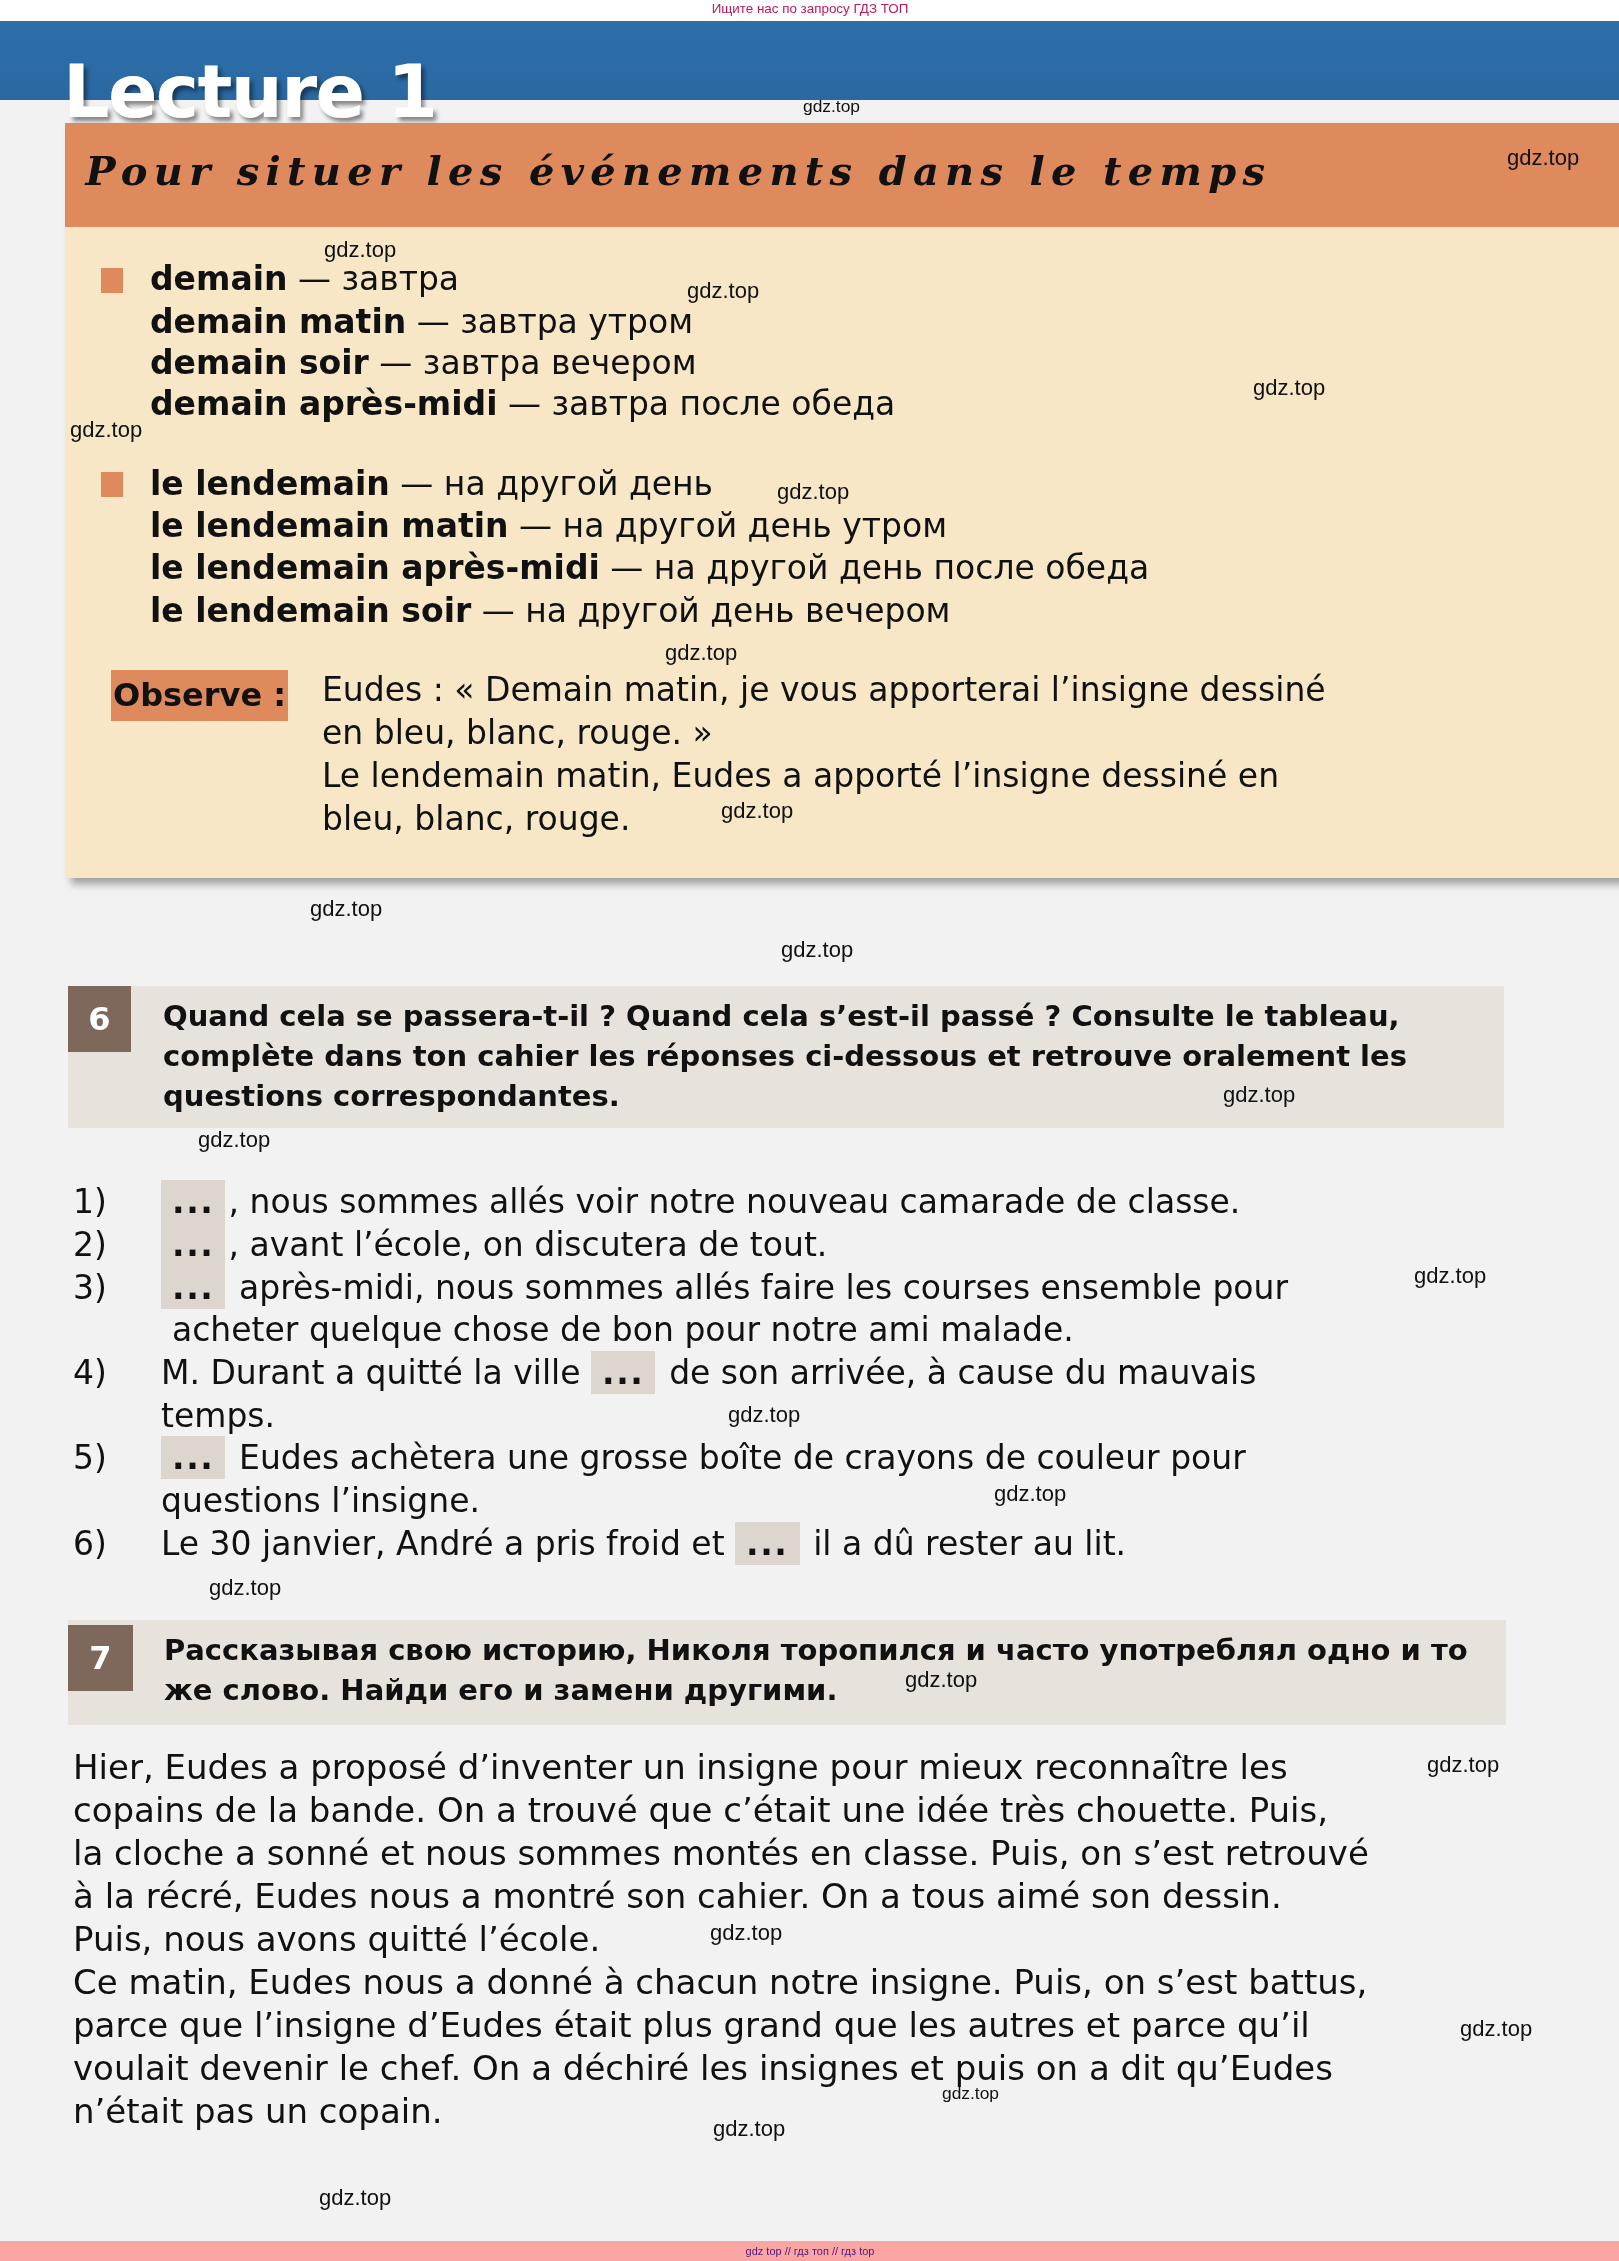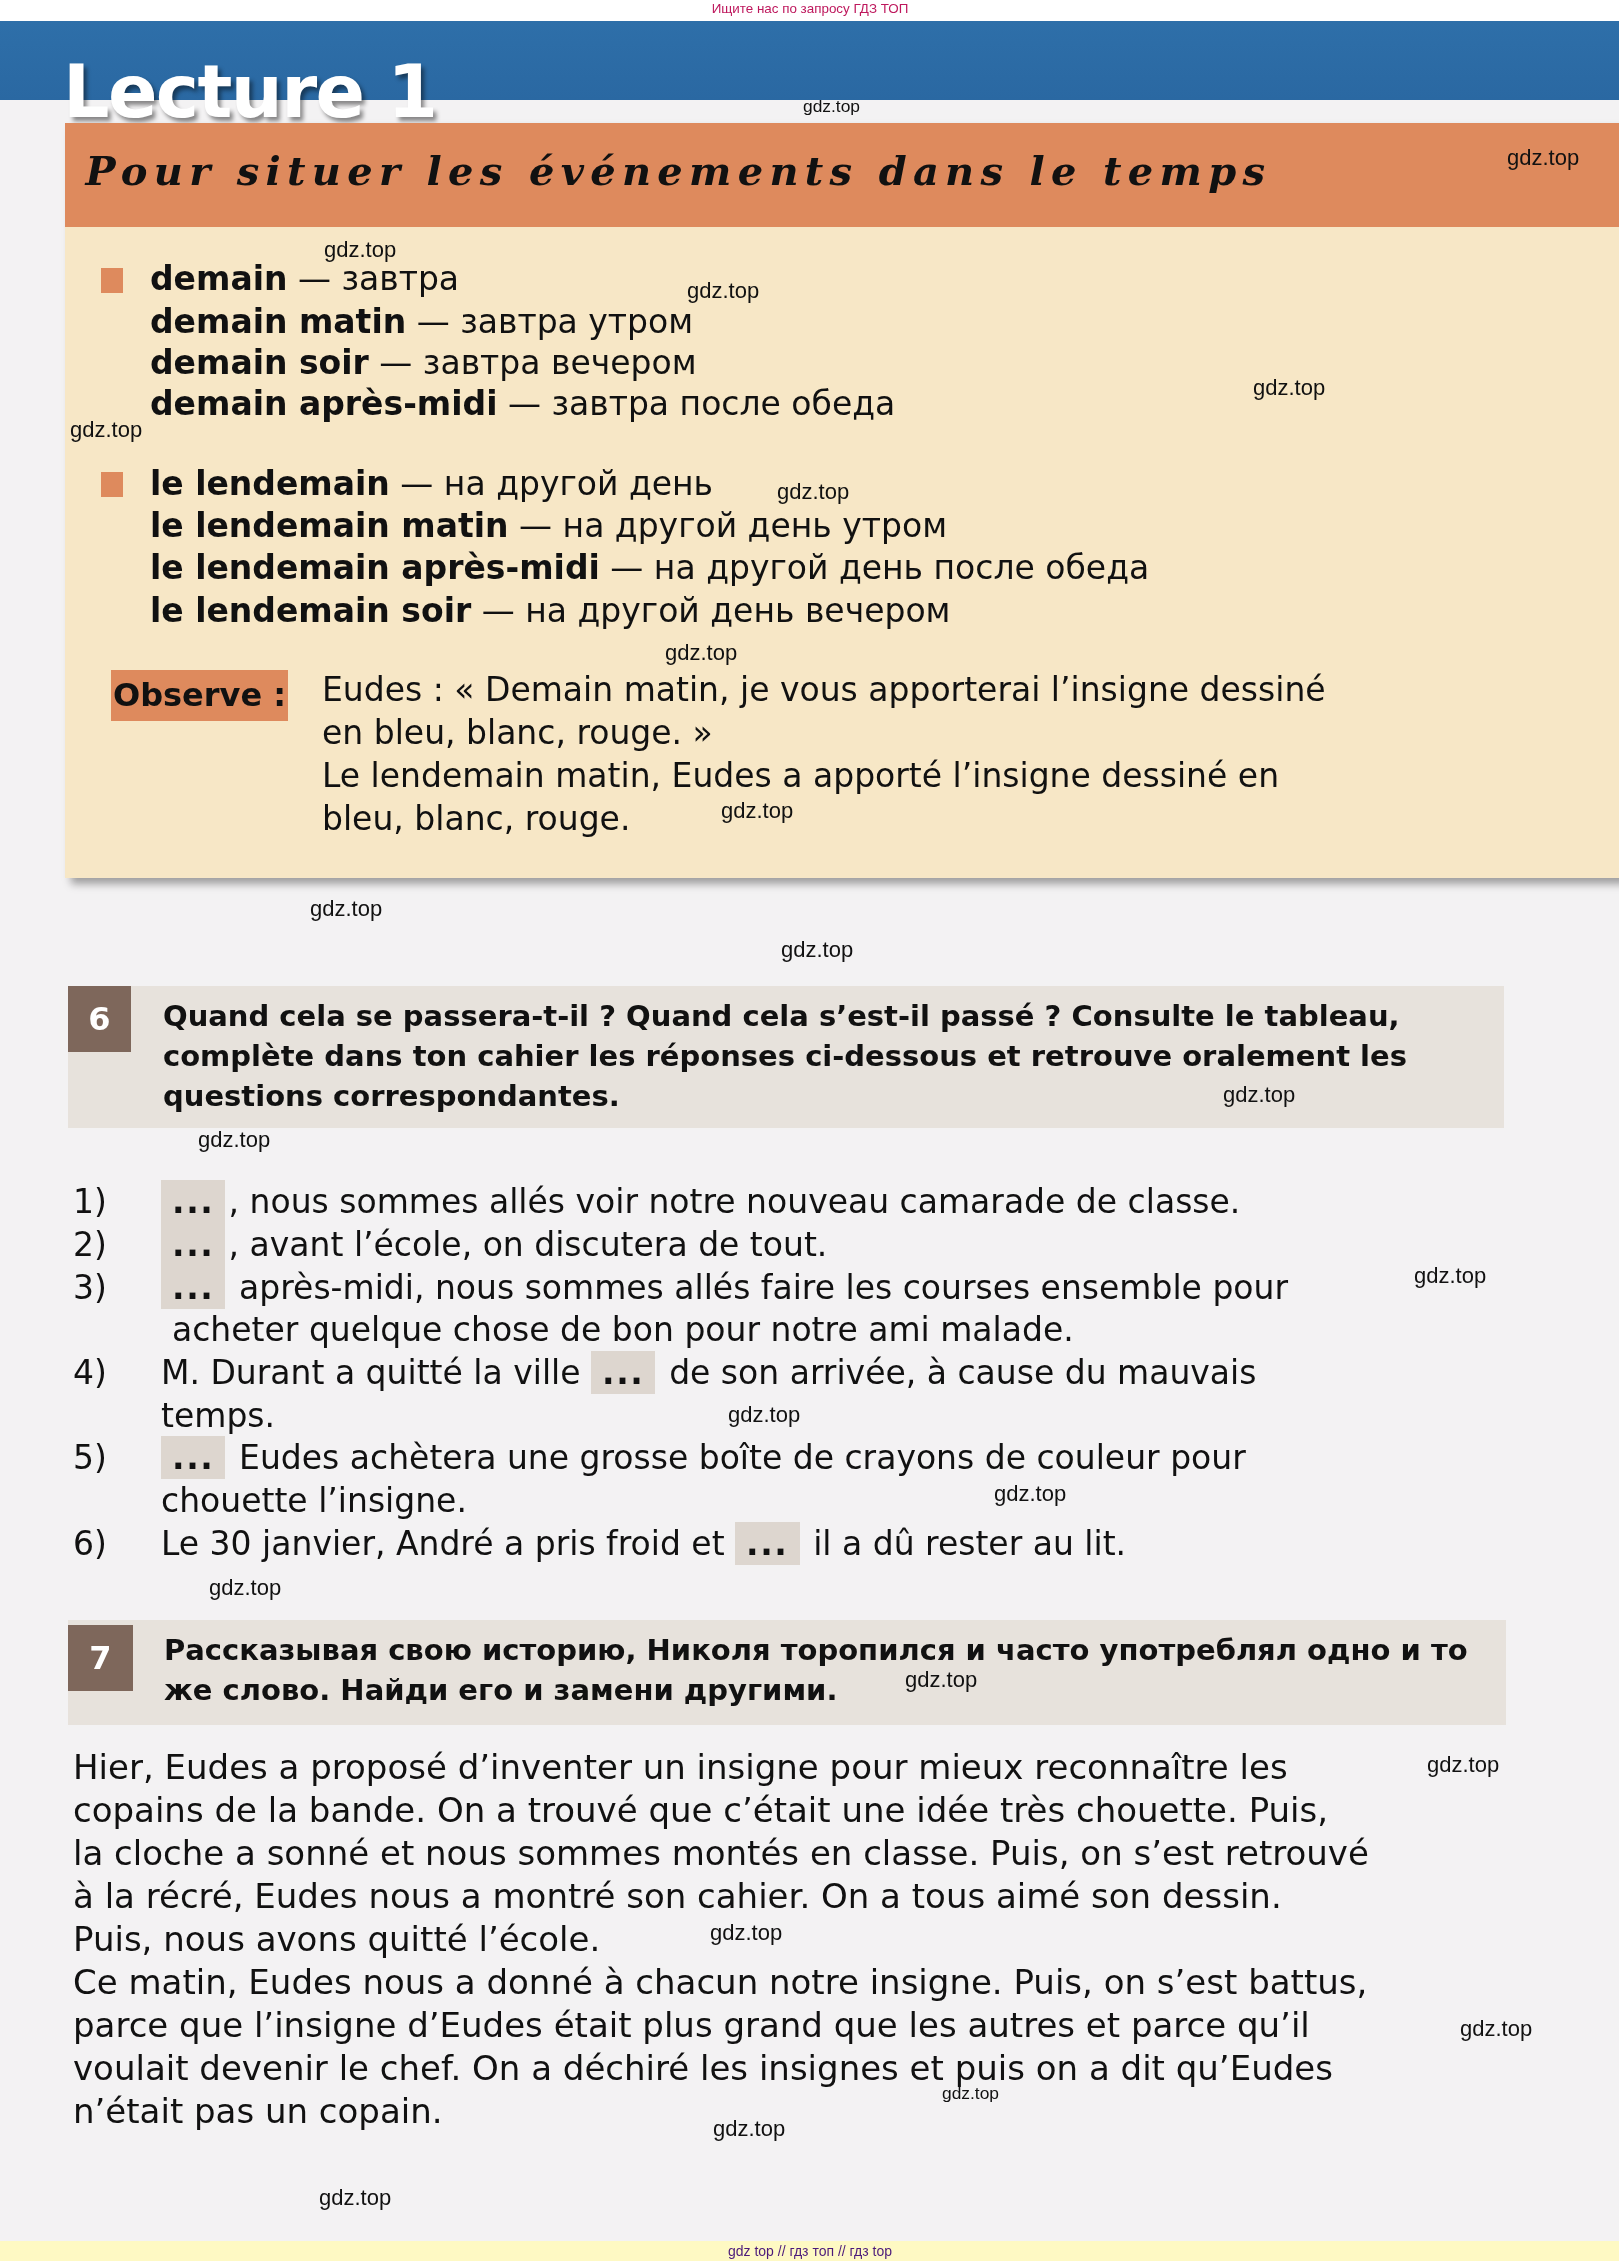--- a/index.html
+++ b/index.html
@@ -85,22 +85,22 @@
   .blank {
     display: inline-block; background: #ddd6cf; padding: 0 11px; margin-right: 3.2px;
     font-weight: bold; letter-spacing: 1.6px;
   }
   .story {
     position: absolute; left: 73px; top: 1746px; width: 1446px;
     font-size: 34px; line-height: 43px;
   }
   .story p { margin: 0; }
   .footer {
-    position: absolute; left: 0; top: 2241px; width: 1620px; height: 20.5px; background: #fef9c3;
-    text-align: center; font-family: "Liberation Sans", sans-serif; font-size: 14px; color: #4b1a7a;
+    position: absolute; left: 0; top: 2241px; width: 1620px; height: 20.5px; background: #fca5a5;
+    text-align: center; font-family: "Liberation Sans", sans-serif; font-size: 11px; color: #4b1a7a;
     line-height: 20.5px;
   }
 </style>
 </head>
 <body>
 
 <div class="topstrip">
   <span>Ищите нас по запросу ГДЗ ТОП</span>
 </div>
 
@@ -179,21 +179,21 @@
   <span class="body"><span>M. Durant a quitté la ville </span><span class="blank">...</span><span> de son arrivée, à cause du mauvais</span></span>
 </div>
 <div class="item" style="left:161px; top:1394px;">
   <span>temps.</span>
 </div>
 <div class="item" style="left:73px; top:1436px;">
   <span class="num">5)</span>
   <span class="body"><span class="blank">...</span><span> Eudes achètera une grosse boîte de crayons de couleur pour</span></span>
 </div>
 <div class="item" style="left:161px; top:1479px;">
-  <span>chouette l’insigne.</span>
+  <span>questions l’insigne.</span>
 </div>
 <div class="item" style="left:73px; top:1522px;">
   <span class="num">6)</span>
   <span class="body"><span>Le 30 janvier, André a pris froid et </span><span class="blank">...</span><span> il a dû rester au lit.</span></span>
 </div>
 
 <div class="exbox" style="left:68px; top:1620px; width:1438px; height:105px;">
   <div class="exnum" style="left:0; top:4.7px; width:65px; height:66px; line-height:66px;">7</div>
   <div class="extext" style="left:96px; top:9.5px; width:1335px;">
     <div>Рассказывая свою историю, Николя торопился и часто употреблял одно и то</div>

